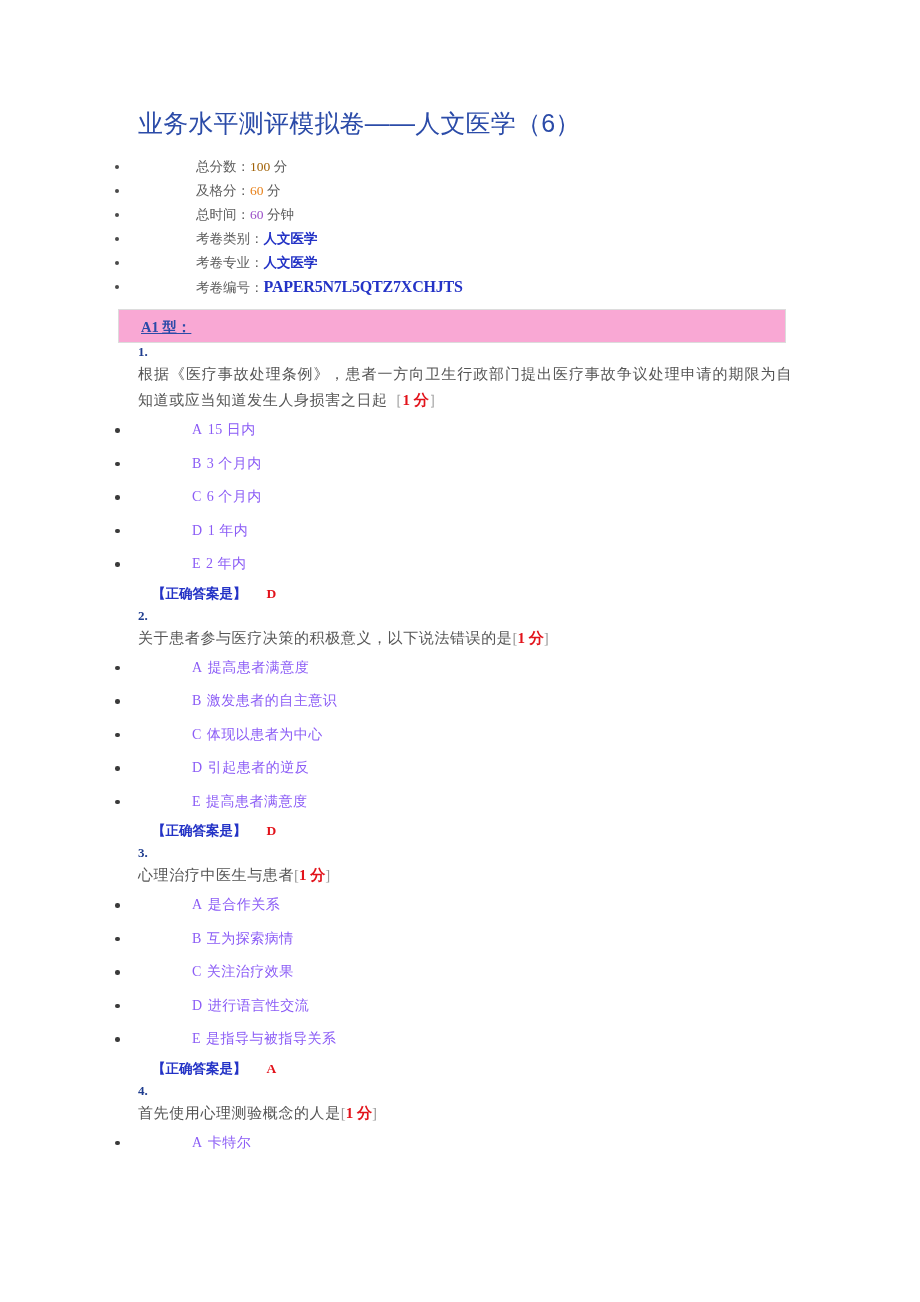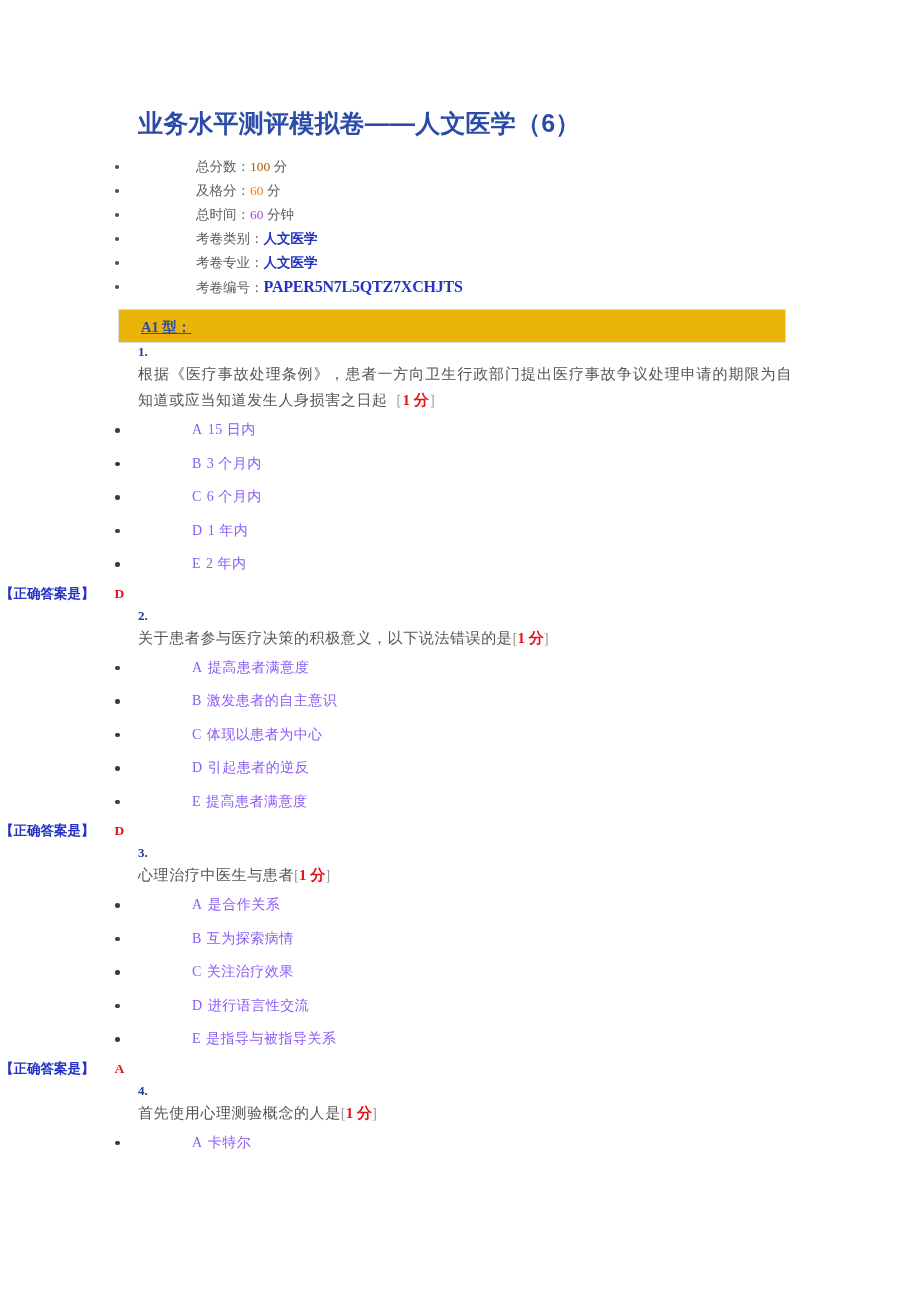--- a/index.html
+++ b/index.html
@@ -22,21 +22,21 @@
     height: 1302px;
     padding-top: 108px;
   }
 
   
   .doc-title {
     margin: 0 0 16px 0;
     padding-left: 138px;
     font-family: "Liberation Sans", "DejaVu Sans", sans-serif;
     font-size: 25px;
-    font-weight: bold;
+    font-weight: normal;
     color: #2b4ba8;
     letter-spacing: 0.2px;
     line-height: 1.25;
   }
 
   
   .meta-list {
     list-style: none;
     margin: 0 0 10px 0;
     padding: 0;
@@ -60,21 +60,21 @@
     border-radius: 50%;
     background: #4a4a4a;
   }
   .meta-label { color: #5e5e5e; text-align: right; }
 
   
   .section-box {
     margin: 0 0 0 118px;
     width: 668px;
     border: 1px solid #dcdcdc;
-    background: #eab308;
+    background: #f9a8d4;
     padding: 8px 0 8px 22px;
     height: 34px;
   }
   .section-title {
     display: inline-block;
     font-size: 14.5px;
     font-weight: bold;
     color: #2b4ba8;
     text-decoration: underline;
     font-family: "Liberation Serif", serif;
@@ -126,20 +126,21 @@
     left: 115px;
     top: 15px;
     width: 4.5px;
     height: 4.5px;
     border-radius: 50%;
     background: #3a3a3a;
   }
   .opt-letter { margin-right: 5px; }
 
   .ans-line {
+    padding-left: 152px;
     height: 26px;
     line-height: 26px;
     font-size: 13.5px;
     white-space: nowrap;
   }
   .ans-label {
     color: #2433c6;
     font-weight: bold;
   }
   .ans-value {

